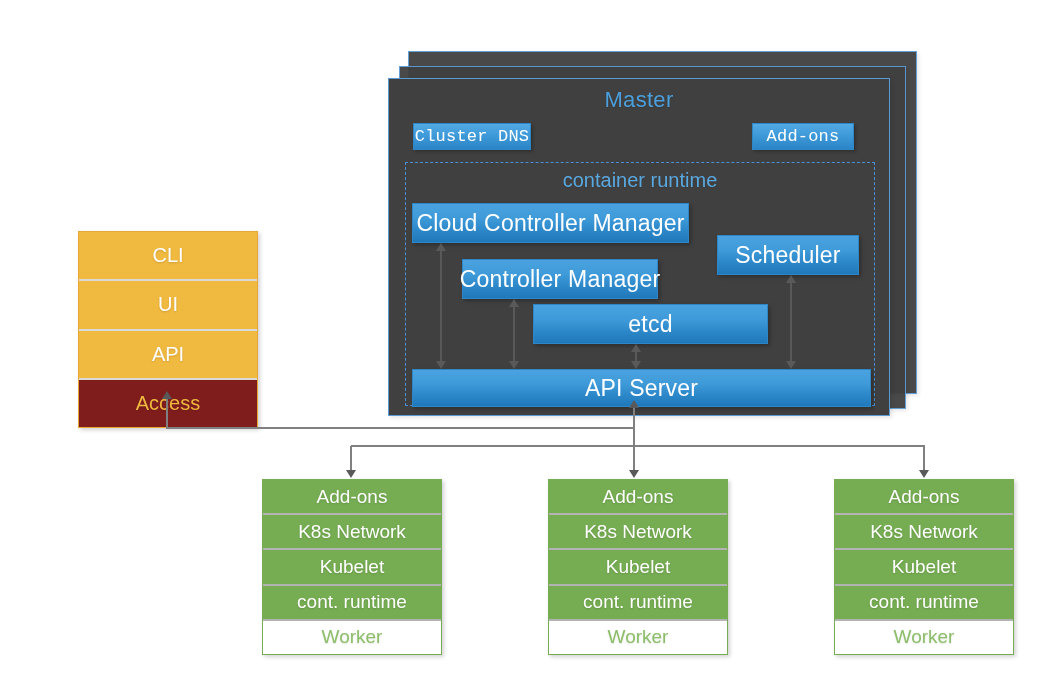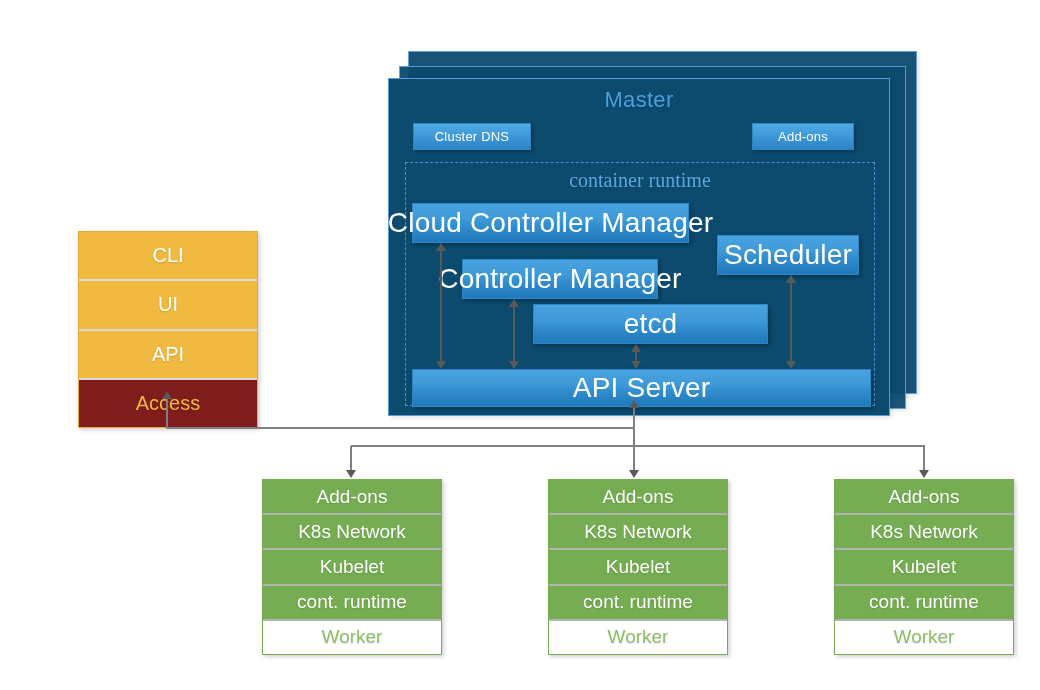--- a/index.html
+++ b/index.html
@@ -17,21 +17,21 @@
     background: #ffffff;
     overflow: hidden;
   }
 
   
   .abs { position: absolute; box-sizing: border-box; }
 
   
   .master-frame {
     border: 1.6px solid #5b9bd5;
-    background: #0c4a6e;
+    background: #404040;
     box-shadow: 2px 2px 4px rgba(0,0,0,0.10);
   }
   .master-frame.back  { opacity: 0.95; }
   .master-title {
     color: #4a9fdc;
     font-size: 22px;
     text-align: center;
     letter-spacing: 0.3px;
     text-shadow: 0 1px 2px rgba(0,0,0,0.12);
   }
@@ -39,48 +39,48 @@
   
   .dashed-box {
     border: 1.6px dashed #4a90d9;
     background: transparent;
   }
   .runtime-title {
     color: #5aa8e0;
     font-size: 20px;
     text-align: center;
     text-shadow: 0 1px 2px rgba(0,0,0,0.12);
-    font-family: Liberation Serif, serif;
   }
 
   
   .bluebox {
     background: linear-gradient(180deg, #4aa3e0 0%, #3f9ad9 38%, #2b86c8 72%, #1f78ba 100%);
     border: 1px solid #2e86c6;
     color: #ffffff;
     display: flex;
     align-items: center;
     justify-content: center;
     box-shadow: 2px 2px 4px rgba(0,0,0,0.28);
-    font-size: 28px;
+    font-size: 23px;
     letter-spacing: 0.2px;
     text-align: center;
     white-space: nowrap;
   }
   .bluechip {
     background: linear-gradient(180deg, #52aae4 0%, #3f9ad9 45%, #2a84c6 100%);
     border: 1px solid #2e86c6;
     color: #ffffff;
     display: flex;
     align-items: center;
     justify-content: center;
     box-shadow: 2px 2px 3px rgba(0,0,0,0.25);
-    font-size: 13px;
+    font-size: 17px;
     letter-spacing: 0.2px;
     white-space: nowrap;
+    font-family: Liberation Mono, monospace;
   }
 
   
   .vline  { position: absolute; background: #595959; width: 2px; }
   .hline  { position: absolute; background: #808080; height: 2px; }
   .vline-lt { position: absolute; background: #808080; width: 2px; }
   .arrow-up, .arrow-down {
     position: absolute;
     width: 0; height: 0;
     border-left: 5px solid transparent;

